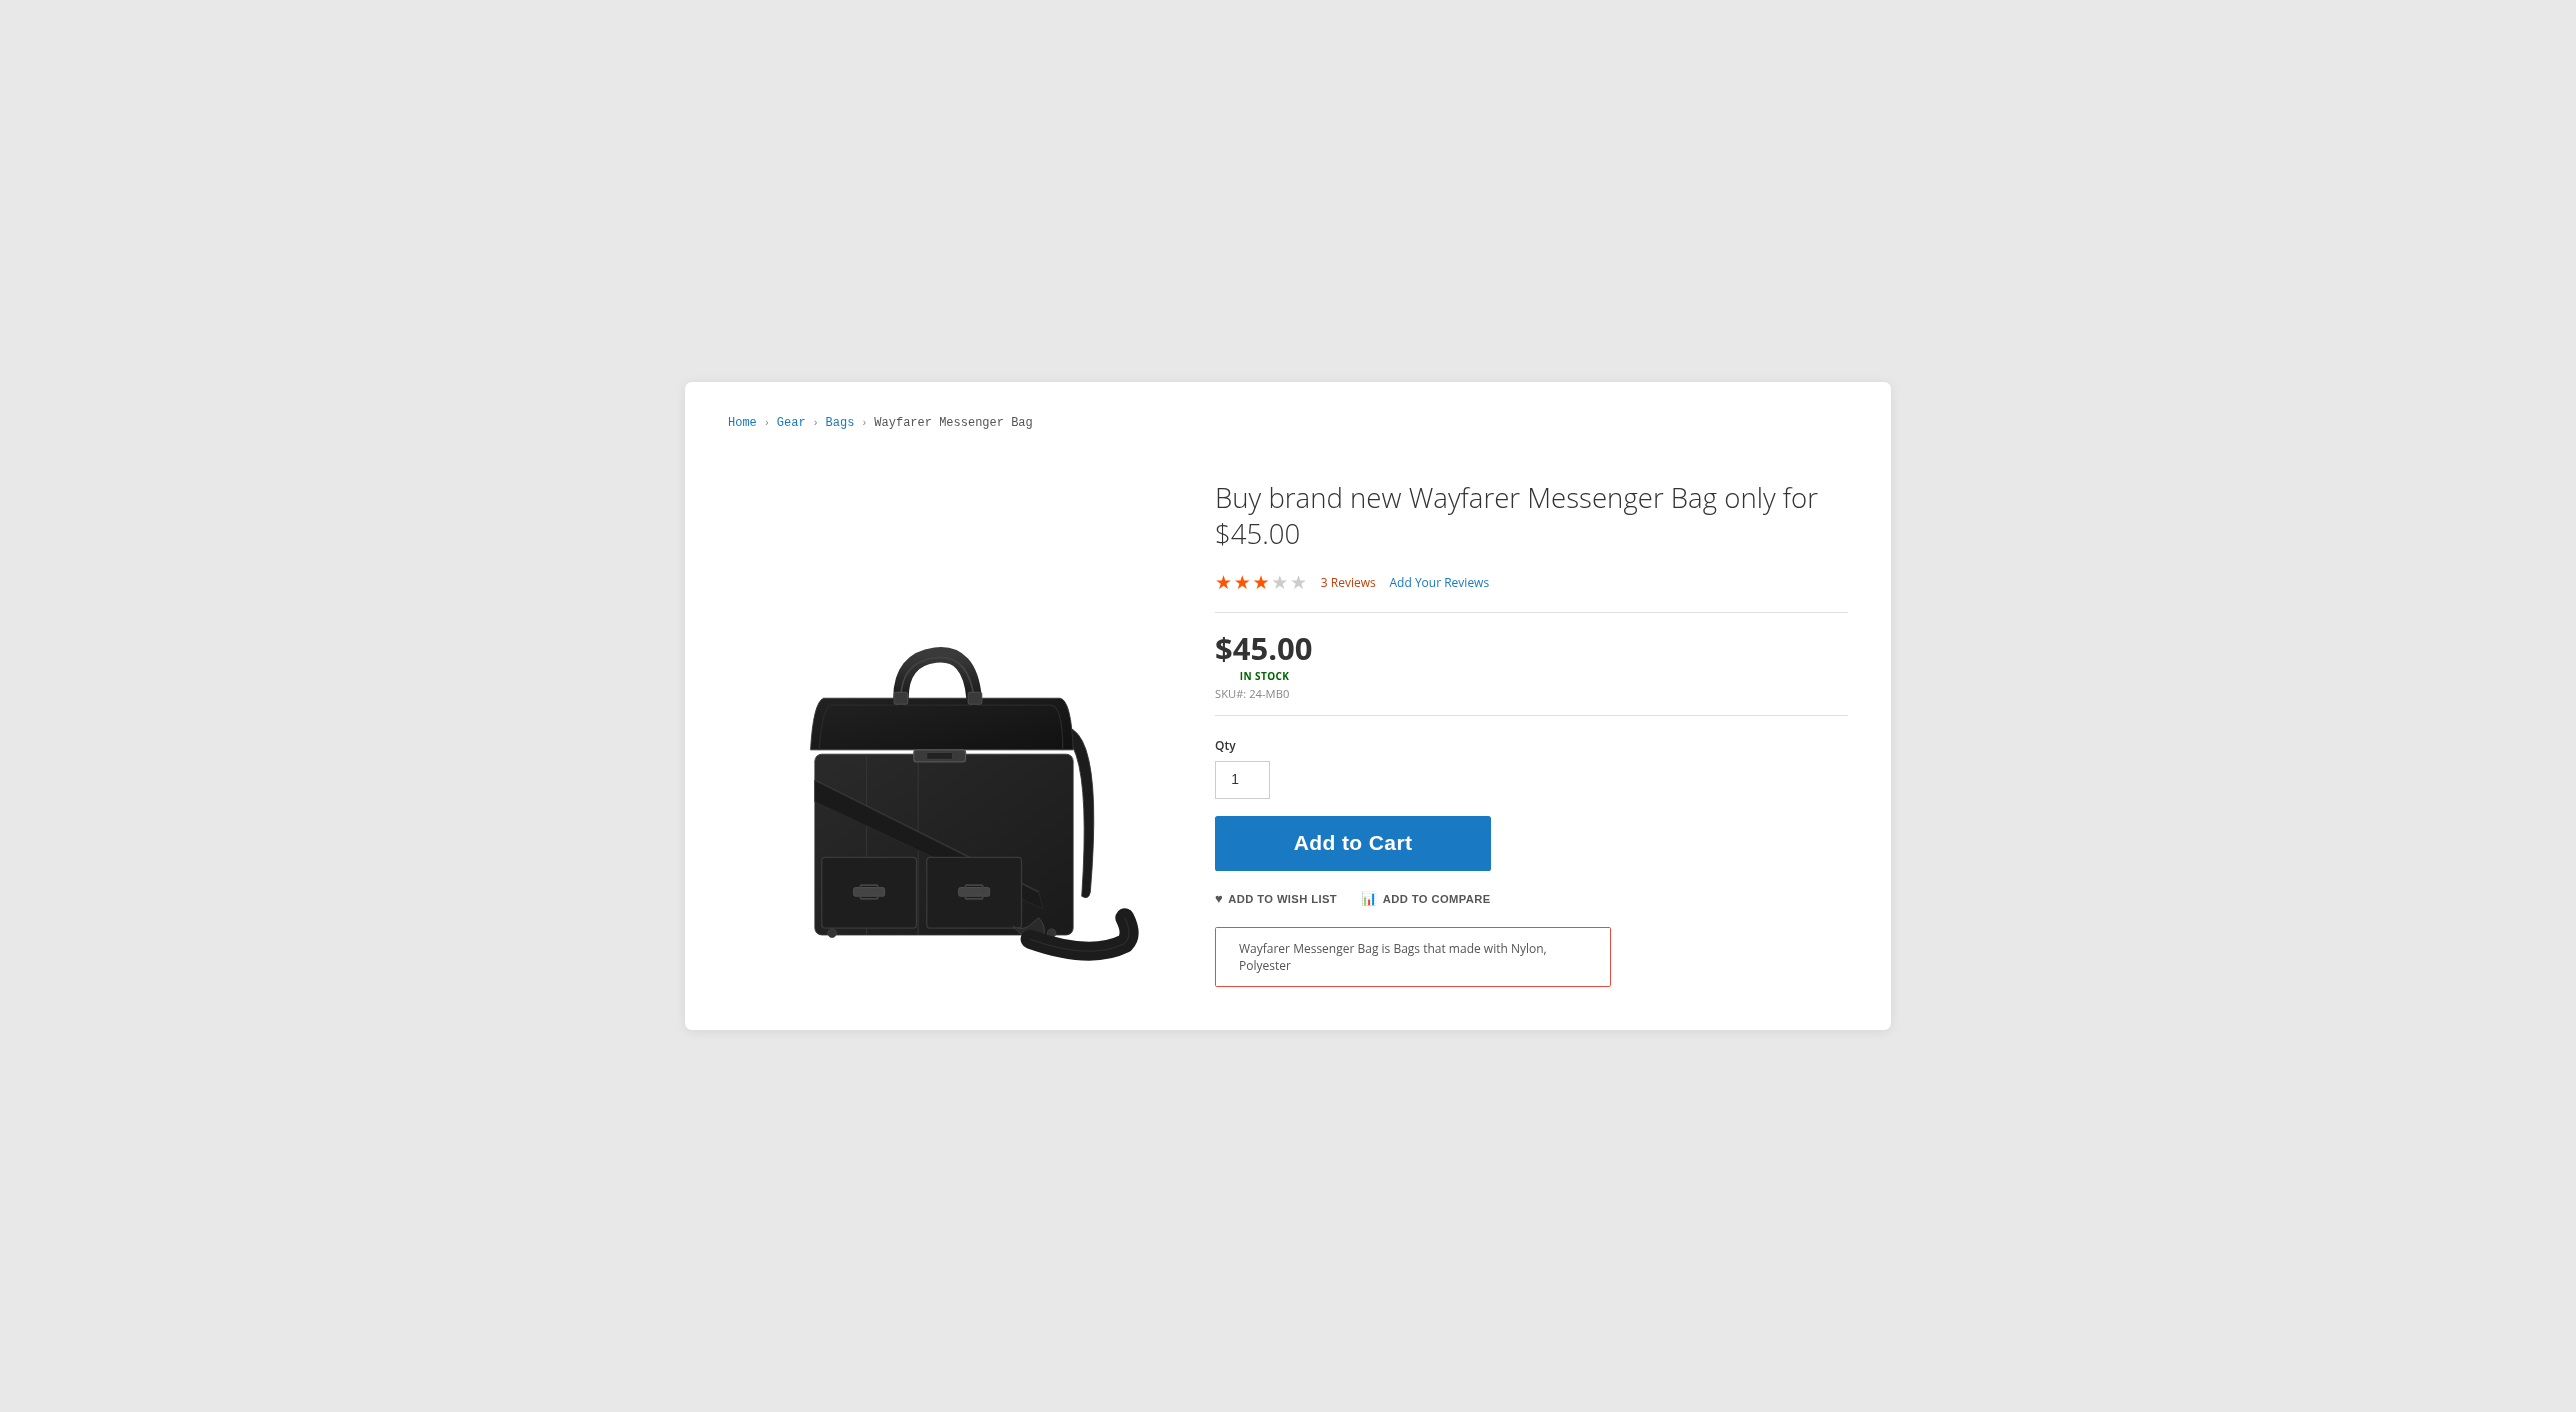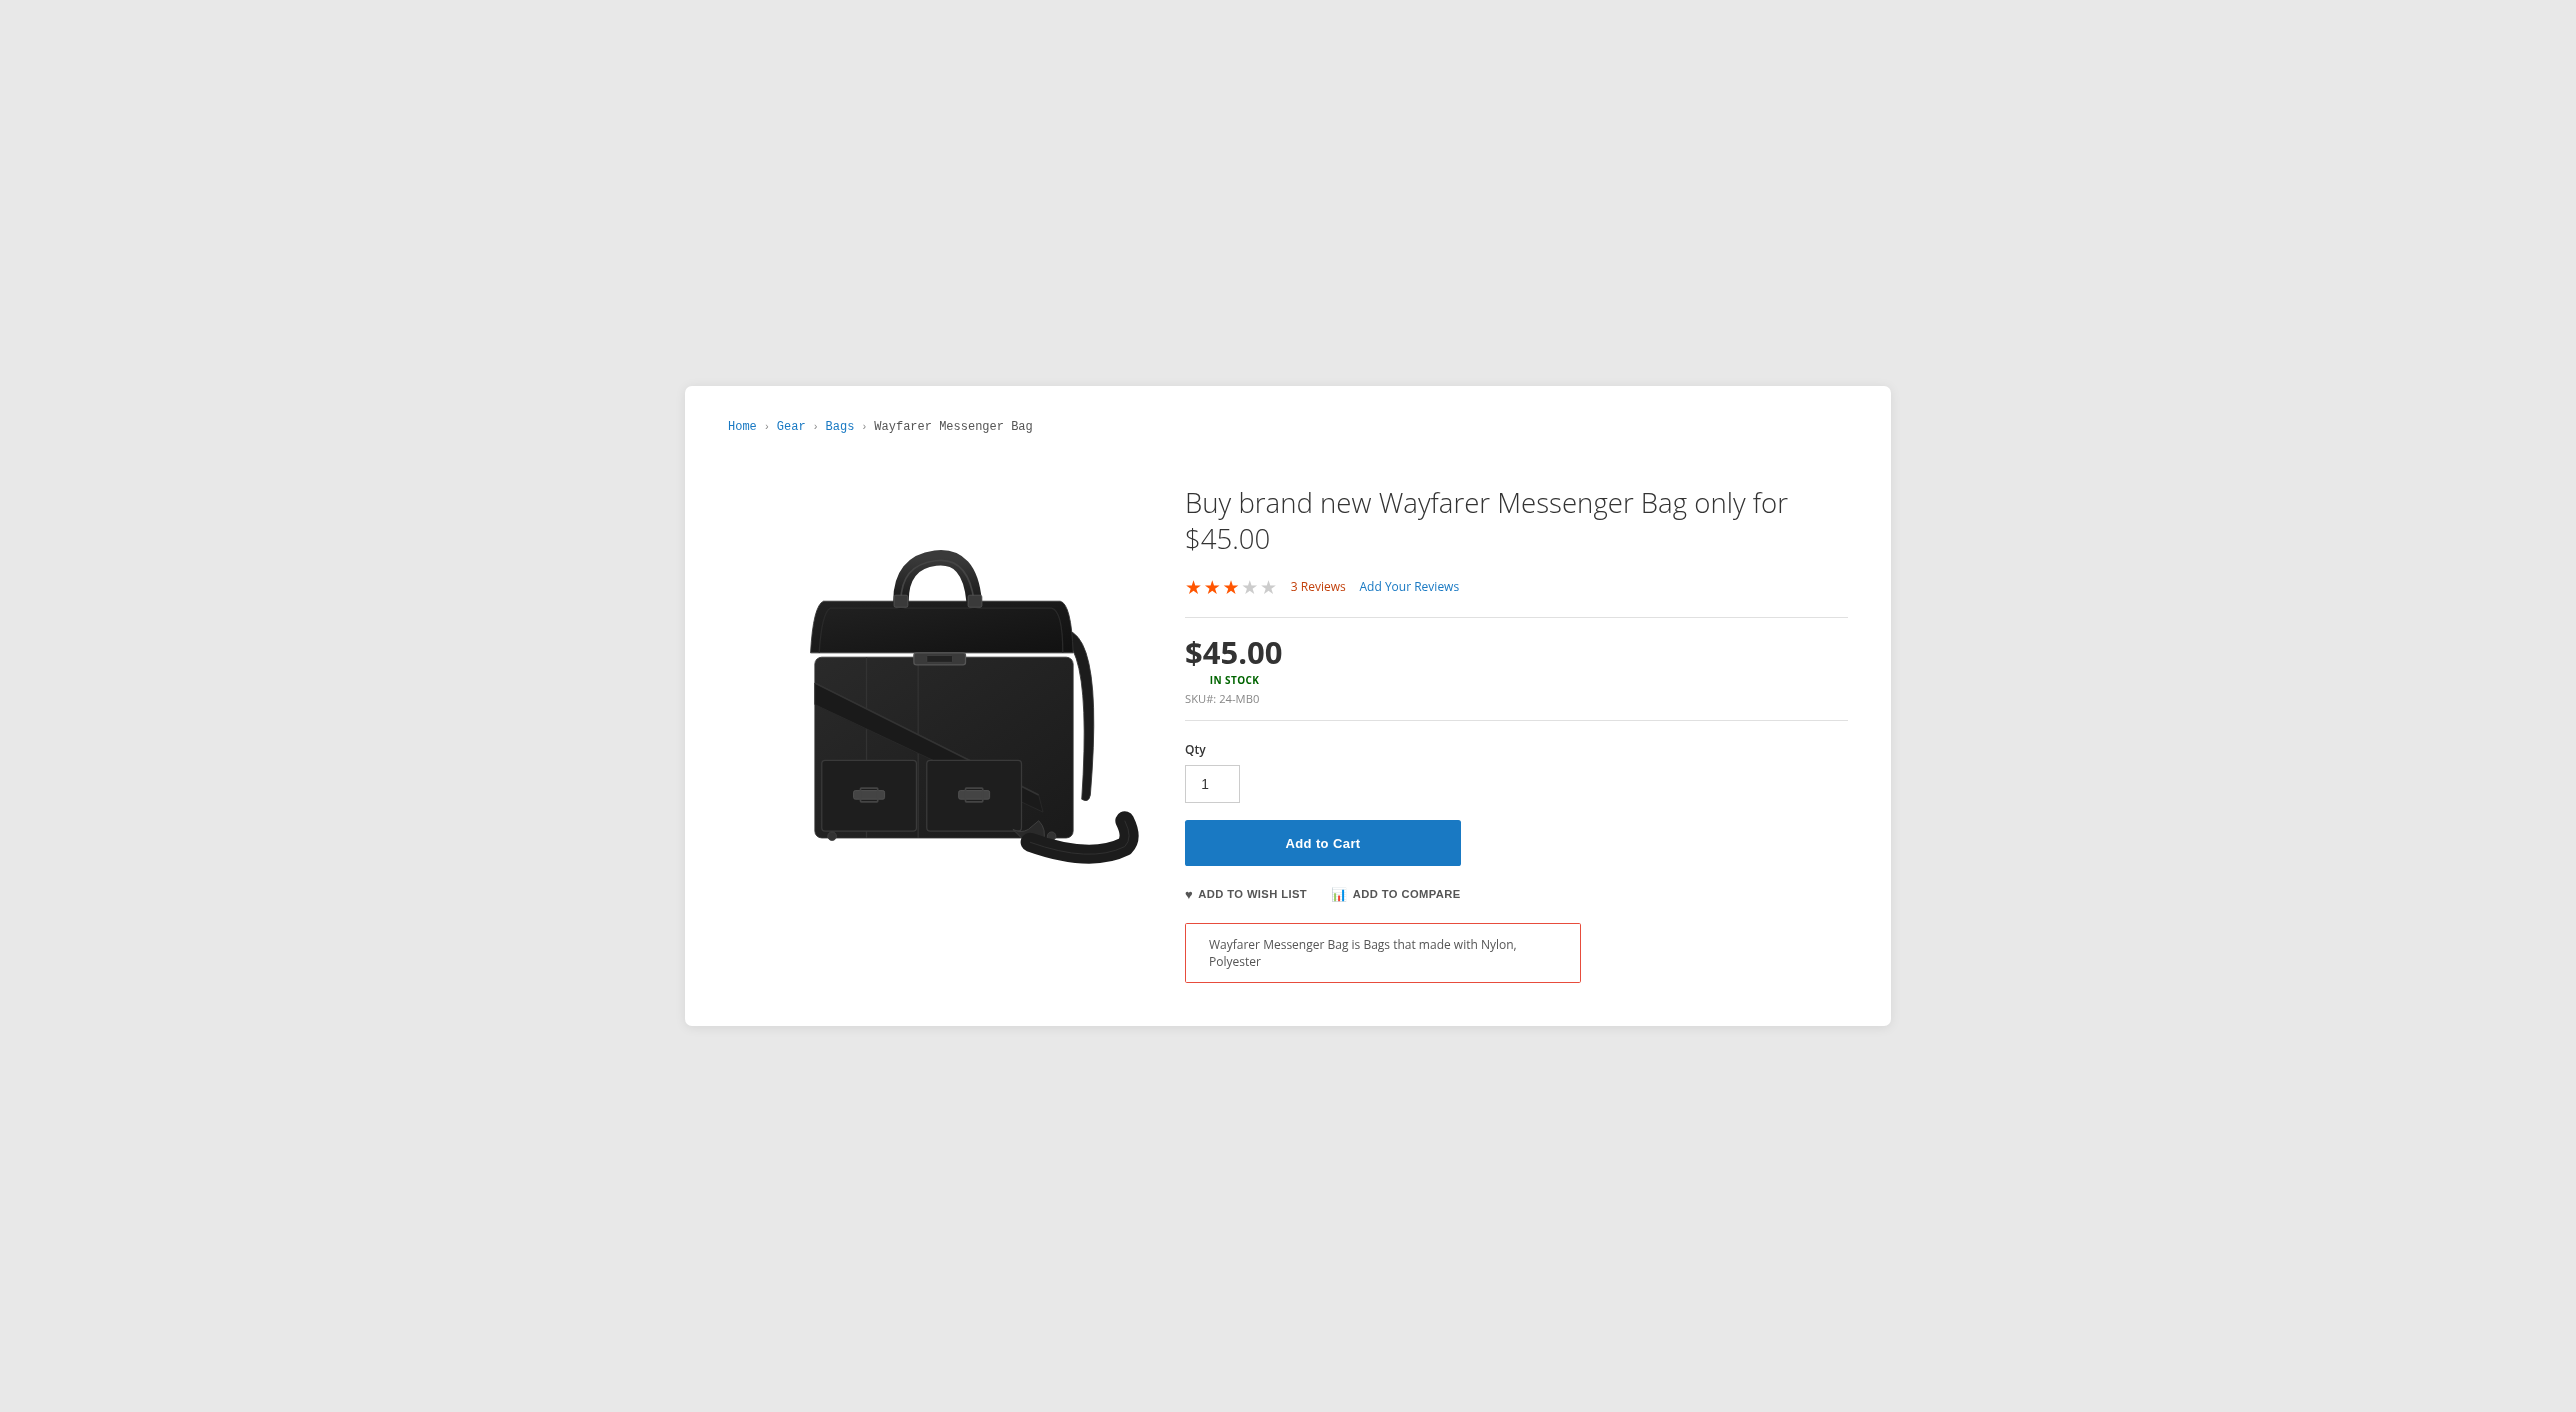--- a/index.html
+++ b/index.html
@@ -34,22 +34,22 @@
     }
     .breadcrumb-separator {
       color: #888;
       font-size: 10.3px;
     }
     .breadcrumb-current {
       color: #555;
     }
     .product-layout {
       display: flex;
-      gap: 26px;
-      align-items: flex-start;
+      gap: 56px;
+      align-items: flex-end;
       margin-top: 42px;
     }
     .product-image-section {
       flex: 0 0 431px;
       display: flex;
       align-items: center;
       justify-content: center;
     }
     .product-image {
       width: 414px;
@@ -146,21 +146,21 @@
       color: #333;
     }
     .add-to-cart-btn {
       display: block;
       width: 100%;
       max-width: 276px;
       background: #1979c3;
       color: #fff;
       border: none;
       border-radius: 2.6px;
-      font-size: 13px;
+      font-size: 21px;
       font-weight: 700;
       padding: 15.5px 20.7px;
       cursor: pointer;
       letter-spacing: 0.4px;
       margin-bottom: 20.7px;
       text-align: center;
     }
     .secondary-actions {
       display: flex;
       gap: 24px;

